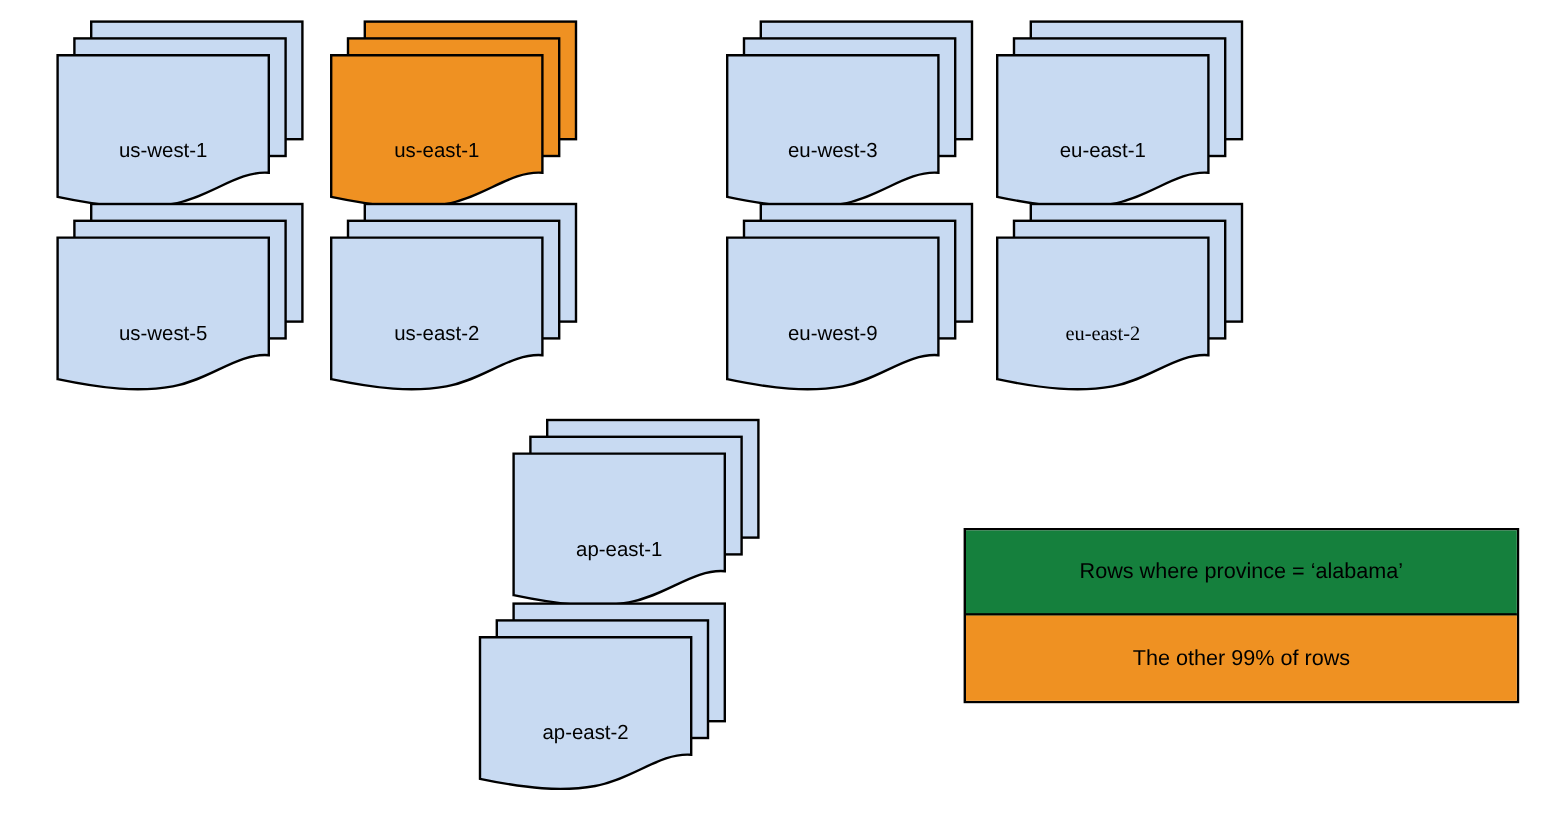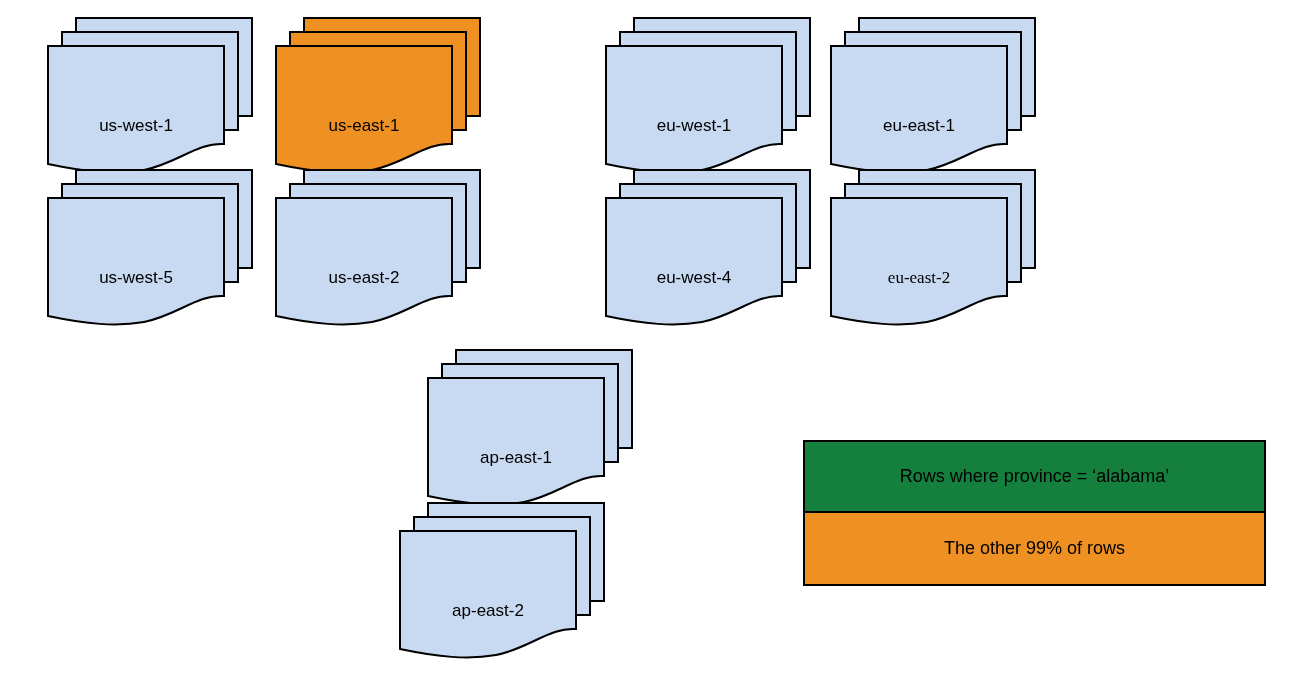--- a/index.html
+++ b/index.html
@@ -88,21 +88,21 @@
           <path d="M0,0 L176,0 L176,98 C150,96 128,118 96,124 C68,129 38,126 0,118 Z" transform="translate(0,28)" fill="#ef9122" stroke="#000000" stroke-width="2" stroke-linejoin="miter"></path>
         </svg>
         <div class="doc-label" style="top: 98px;">us-east-1</div>
       </div>
       <div class="doc-stack" style="left: 578px; top: 18px;">
         <svg viewBox="0 0 210 160">
           <rect x="28" y="0" width="176" height="98" fill="#c8daf2" stroke="#000000" stroke-width="2"></rect>
           <rect x="14" y="14" width="176" height="98" fill="#c8daf2" stroke="#000000" stroke-width="2"></rect>
           <path d="M0,0 L176,0 L176,98 C150,96 128,118 96,124 C68,129 38,126 0,118 Z" transform="translate(0,28)" fill="#c8daf2" stroke="#000000" stroke-width="2" stroke-linejoin="miter"></path>
         </svg>
-        <div class="doc-label" style="top: 98px;">eu-west-1</div>
+        <div class="doc-label" style="top: 98px;">eu-west-3</div>
       </div>
       <div class="doc-stack" style="left: 803px; top: 18px;">
         <svg viewBox="0 0 210 160">
           <rect x="28" y="0" width="176" height="98" fill="#c8daf2" stroke="#000000" stroke-width="2"></rect>
           <rect x="14" y="14" width="176" height="98" fill="#c8daf2" stroke="#000000" stroke-width="2"></rect>
           <path d="M0,0 L176,0 L176,98 C150,96 128,118 96,124 C68,129 38,126 0,118 Z" transform="translate(0,28)" fill="#c8daf2" stroke="#000000" stroke-width="2" stroke-linejoin="miter"></path>
         </svg>
         <div class="doc-label" style="top: 98px;">eu-east-1</div>
       </div>
       <div class="doc-stack" style="left: 20px; top: 170px;">
@@ -120,21 +120,21 @@
           <path d="M0,0 L176,0 L176,98 C150,96 128,118 96,124 C68,129 38,126 0,118 Z" transform="translate(0,28)" fill="#c8daf2" stroke="#000000" stroke-width="2" stroke-linejoin="miter"></path>
         </svg>
         <div class="doc-label" style="top: 98px;">us-east-2</div>
       </div>
       <div class="doc-stack" style="left: 578px; top: 170px;">
         <svg viewBox="0 0 210 160">
           <rect x="28" y="0" width="176" height="98" fill="#c8daf2" stroke="#000000" stroke-width="2"></rect>
           <rect x="14" y="14" width="176" height="98" fill="#c8daf2" stroke="#000000" stroke-width="2"></rect>
           <path d="M0,0 L176,0 L176,98 C150,96 128,118 96,124 C68,129 38,126 0,118 Z" transform="translate(0,28)" fill="#c8daf2" stroke="#000000" stroke-width="2" stroke-linejoin="miter"></path>
         </svg>
-        <div class="doc-label" style="top: 98px;">eu-west-4</div>
+        <div class="doc-label" style="top: 98px;">eu-west-9</div>
       </div>
       <div class="doc-stack" style="left: 803px; top: 170px;">
         <svg viewBox="0 0 210 160">
           <rect x="28" y="0" width="176" height="98" fill="#c8daf2" stroke="#000000" stroke-width="2"></rect>
           <rect x="14" y="14" width="176" height="98" fill="#c8daf2" stroke="#000000" stroke-width="2"></rect>
           <path d="M0,0 L176,0 L176,98 C150,96 128,118 96,124 C68,129 38,126 0,118 Z" transform="translate(0,28)" fill="#c8daf2" stroke="#000000" stroke-width="2" stroke-linejoin="miter"></path>
         </svg>
         <div class="doc-label" style="top: 98px; font-family: Liberation Serif, serif;">eu-east-2</div>
       </div>
       <div class="doc-stack" style="left: 400px; top: 350px;">

